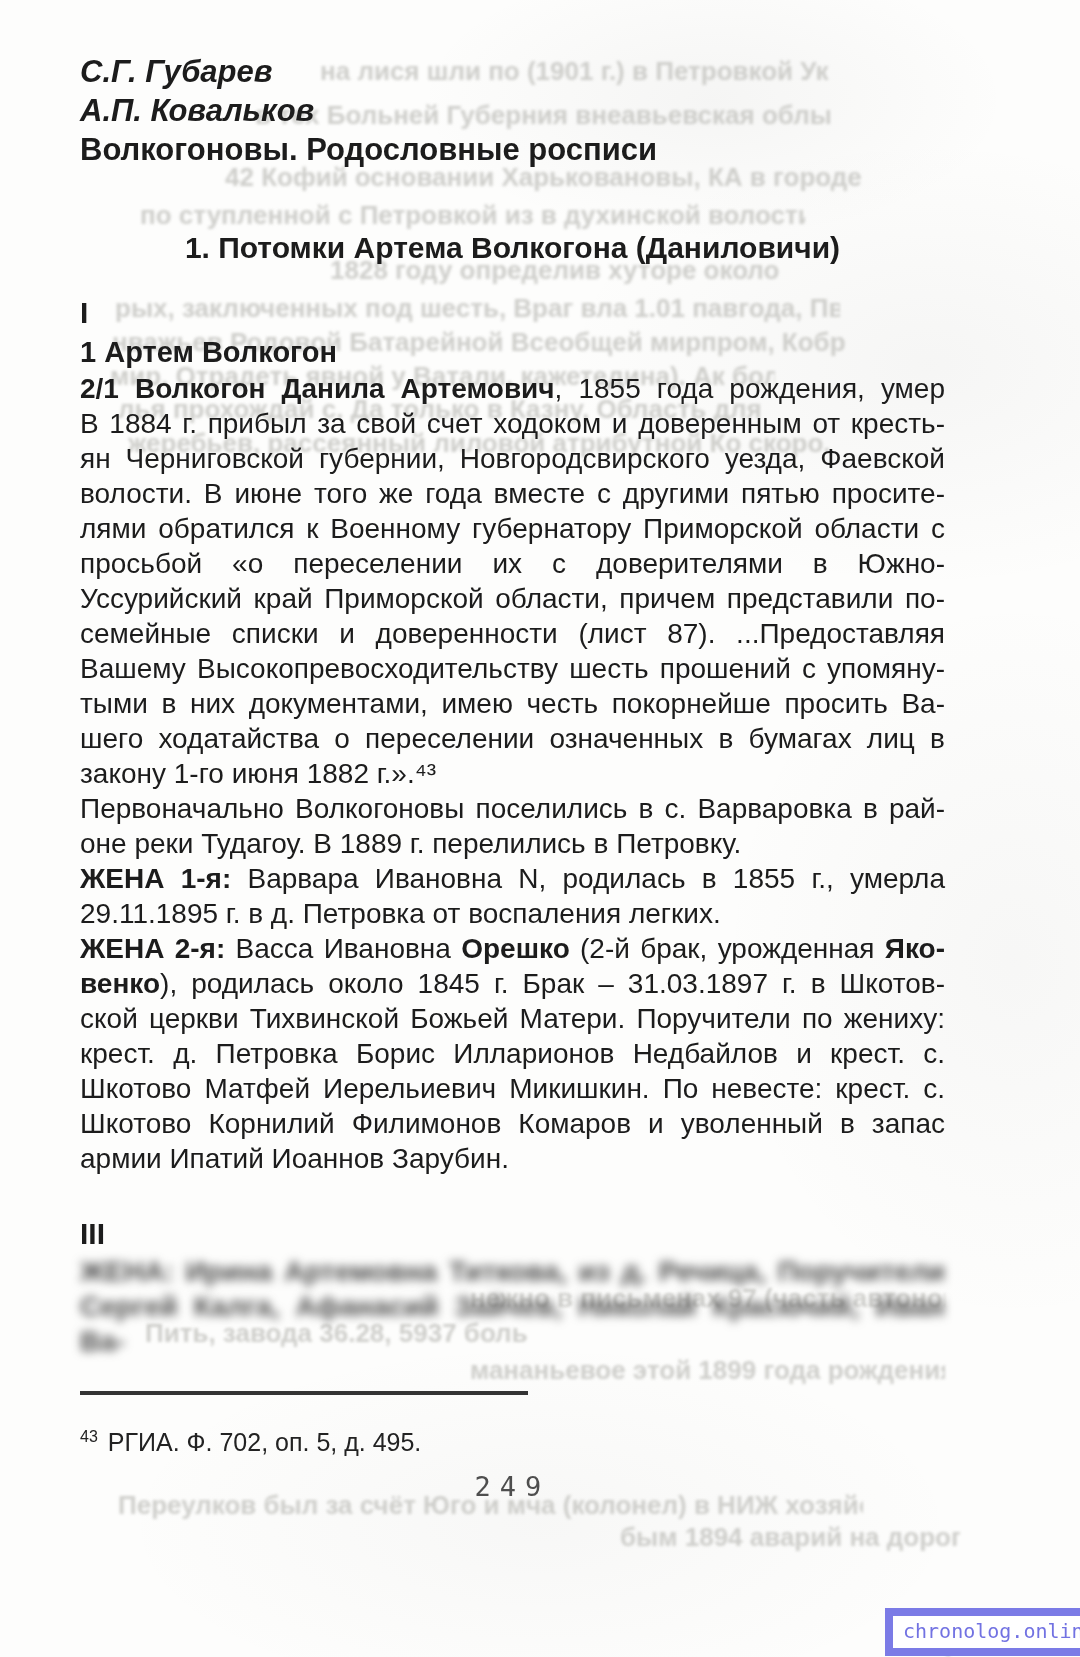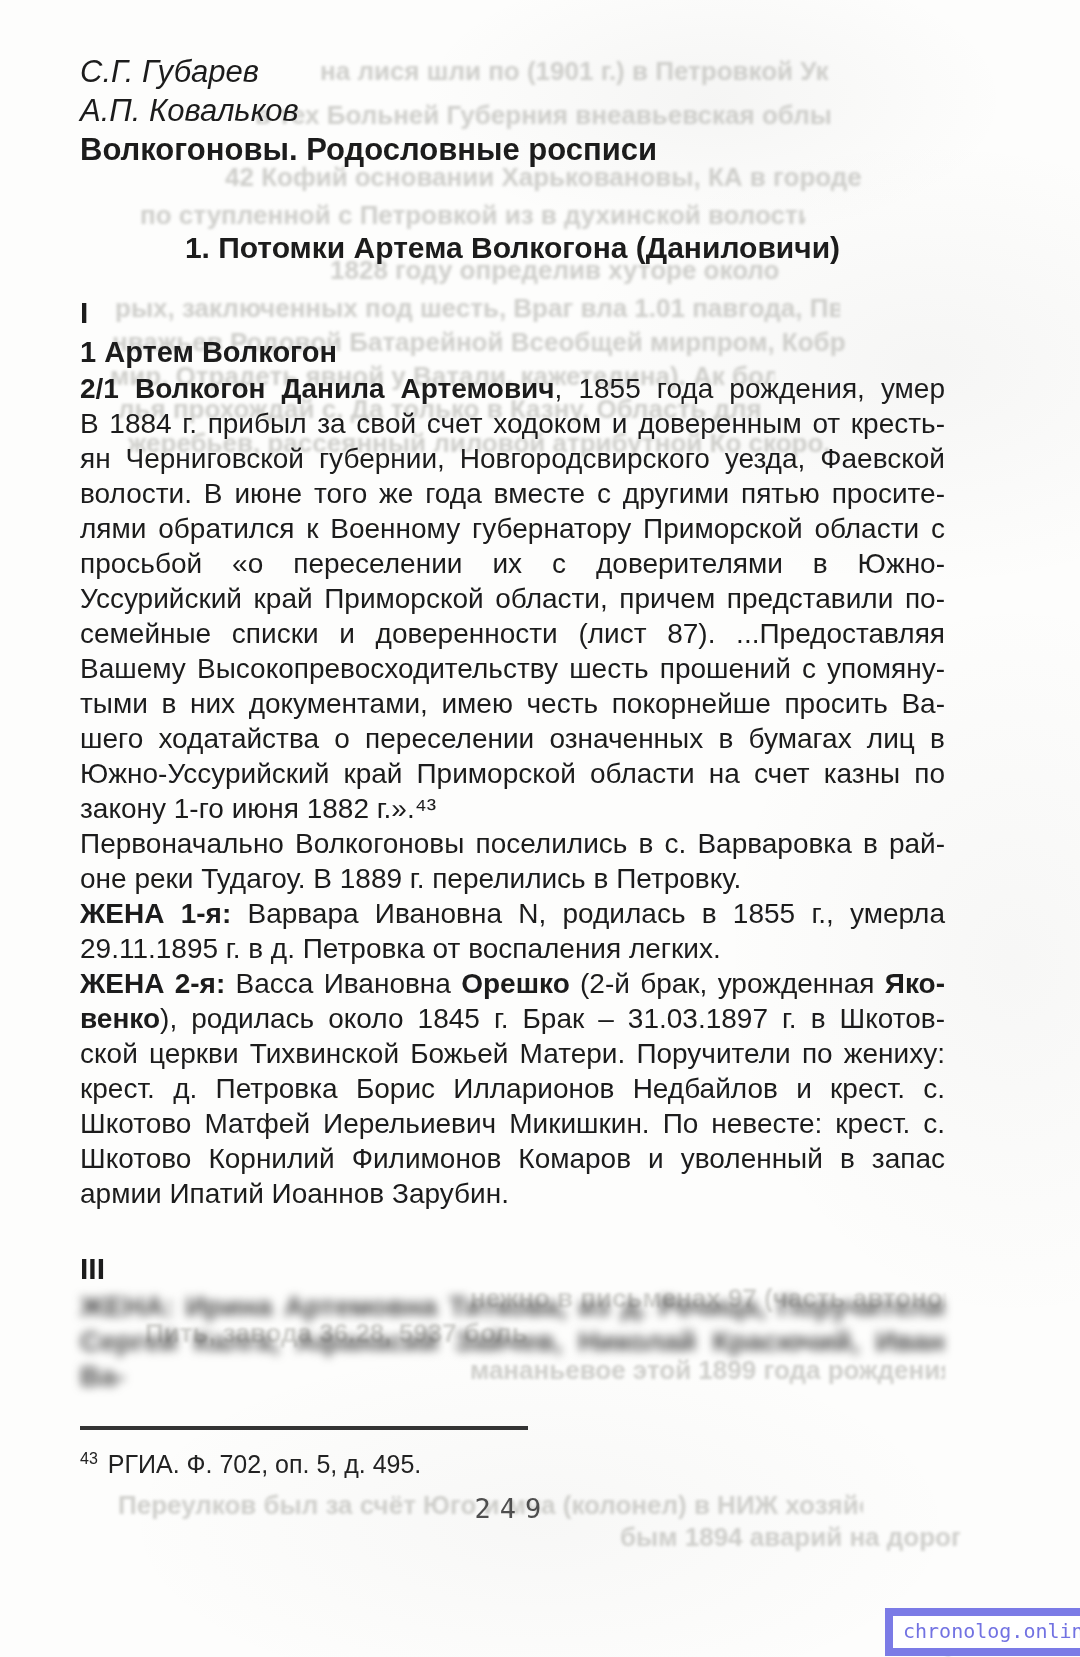--- a/index.html
+++ b/index.html
@@ -27,33 +27,33 @@
     font-size:26px;
     line-height:30px;
     white-space:nowrap;
     overflow:hidden;
   }
   .content{
     position:absolute;inset:0;z-index:2;
     padding:52px 135px 0 80px;
     box-sizing:border-box;
   }
-  .author{font-size:31px;line-height:39px;font-weight:400;font-style:italic;}
+  .author{font-size:31px;line-height:39px;font-weight:700;font-style:italic;}
   .book-title{font-size:31px;line-height:39px;font-weight:700;}
   .section-heading{font-size:30px;line-height:38px;font-weight:700;margin-top:60px;text-align:center;}
   .numeral{font-size:30px;line-height:40px;font-weight:700;margin-top:26px;}
   .numeral.n3{margin-top:38px;}
   .person-line{font-size:29px;line-height:38px;font-weight:700;}
   .para{font-size:28px;line-height:35px;}
   .para .line{text-align:justify;text-align-last:justify;}
   .para .line.last{text-align-last:auto;}
   .b{font-weight:700;}
   .censored .line{filter:blur(5px);color:#4a4a4a;font-weight:700;}
   .footnote-rule{width:448px;height:4px;background:#343434;margin-top:32px;filter:blur(.4px);}
-  .footnote{font-size:25px;line-height:30px;margin-top:14px;color:#222;}
+  .footnote{font-size:25px;line-height:30px;margin-top:27px;color:#222;}
   .footnote sup{font-size:16px;vertical-align:super;margin-right:10px;}
   .page-number{
     margin-top:14px;text-align:center;
     font-family:"DejaVu Sans Mono","Liberation Mono",monospace;
     font-size:27px;letter-spacing:9px;color:#4e4e4e;
   }
   .badge{
     position:absolute;z-index:3;
     left:885px;top:1608px;
     background:#7b7be6;
@@ -111,21 +111,20 @@
         <div class="line"><span>В 1884 г. прибыл за свой счет ходоком и доверенным от кресть-</span></div>
         <div class="line"><span>ян Черниговской губернии, Новгородсвирского уезда, Фаевской</span></div>
         <div class="line"><span>волости. В июне того же года вместе с другими пятью просите-</span></div>
         <div class="line"><span>лями обратился к Военному губернатору Приморской области с</span></div>
         <div class="line"><span>просьбой «о переселении их с доверителями в Южно-</span></div>
         <div class="line"><span>Уссурийский край Приморской области, причем представили по-</span></div>
         <div class="line"><span>семейные списки и доверенности (лист 87). ...Предоставляя</span></div>
         <div class="line"><span>Вашему Высокопревосходительству шесть прошений с упомяну-</span></div>
         <div class="line"><span>тыми в них документами, имею честь покорнейше просить Ва-</span></div>
         <div class="line"><span>шего ходатайства о переселении означенных в бумагах лиц в</span></div>
-        <div class="line"><span>Южно-Уссурийский край Приморской области на счет казны по</span></div>
         <div class="line last"><span>закону 1-го июня 1882 г.».⁴³</span></div>
       </div>
     <div class="para">
         <div class="line"><span>Первоначально Волкогоновы поселились в с. Варваровка в рай-</span></div>
         <div class="line last"><span>оне реки Тудагоу. В 1889 г. перелились в Петровку.</span></div>
       </div>
     <div class="para">
         <div class="line"><span class="b">ЖЕНА 1-я:</span><span> Варвара Ивановна  N, родилась в 1855 г., умерла</span></div>
         <div class="line last"><span>29.11.1895 г. в д. Петровка от воспаления легких.</span></div>
       </div>

